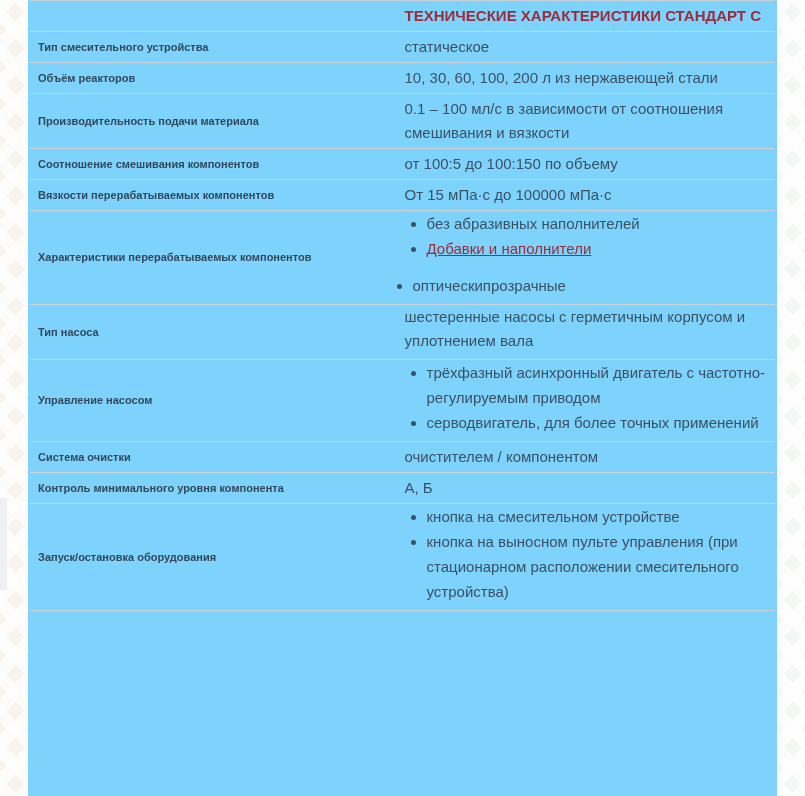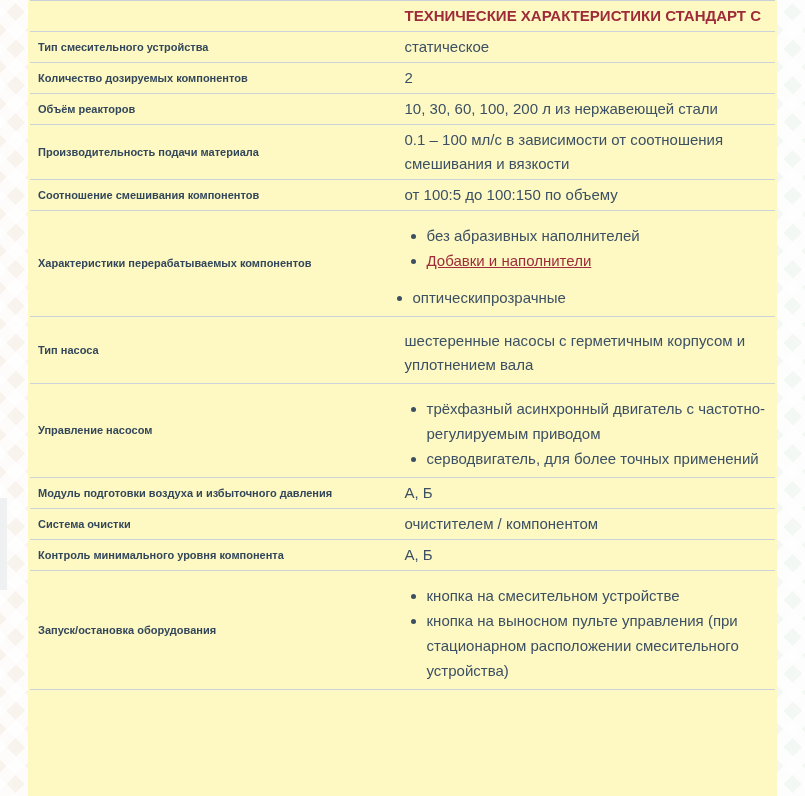--- a/index.html
+++ b/index.html
@@ -18,21 +18,21 @@
   }
   .bg-left  { left: 0;  width: 28px; background-color: #f8f3ec; }
   .bg-right { right: 0; width: 28px; background-color: #f4f8f5; }
   .edge-bar {
     position: absolute; left: 0; top: 498px; width: 7px; height: 92px;
     background: #eef0f1;
   }
   
   .panel {
     position: absolute; left: 28px; top: 0; width: 749px; height: 796px;
-    background: #fef9c3;
+    background: #7dd3fc;
     padding: 0 2px;
   }
   table.specs {
     width: 100%;
     border-collapse: collapse;
     table-layout: fixed;
   }
   table.specs col.c-label { width: 49.2%; }
   table.specs col.c-value { width: 50.8%; }
   table.specs tr { border-bottom: 1px solid #ccd4da; }
@@ -41,21 +41,21 @@
   th.row-label {
     font-size: 11px; font-weight: bold; color: #33475b; line-height: 21px;
   }
   td.row-value {
     font-size: 15px; font-weight: normal; color: #3c5064; line-height: 24px; margin-left: 25px;
   }
   th.header-title {
     font-size: 15px; font-weight: bold; color: #9e2b3a;
     line-height: 24px; padding: 3px 8px;
   }
-  tr.tall td { padding-top: 12px; padding-bottom: 6px; }
+  tr.tall td { padding-top: 0; padding-bottom: 6px; }
   ul.blist { list-style: disc outside; margin: 0; padding-left: 22px; }
   ul.blist li { line-height: 25px; }
   ul.blist-indented { margin-bottom: 12px; }
   ul.blist-outer { padding-left: 8px; }
   a.red-link {
     color: #9e2b3a; text-decoration: underline; cursor: pointer;
   }
 </style>
 </head>
 <body>
@@ -75,34 +75,34 @@
         <th class="row-label"></th>
         <th class="header-title">ТЕХНИЧЕСКИЕ ХАРАКТЕРИСТИКИ СТАНДАРТ С</th>
       </tr>
     </thead>
     <tbody>
       <tr>
         <th class="row-label">Тип смесительного устройства</th>
         <td class="row-value">статическое</td>
       </tr>
       <tr>
-        <th class="row-label">Количество дозируемых компонентов</th>
-        <td class="row-value">2</td>
-      </tr>
-      <tr>
         <th class="row-label">Объём реакторов</th>
         <td class="row-value">10, 30, 60, 100, 200 л из нержавеющей стали</td>
       </tr>
       <tr>
         <th class="row-label">Производительность подачи материала</th>
         <td class="row-value">0.1 – 100 мл/с в зависимости от соотношения смешивания и вязкости</td>
       </tr>
       <tr>
         <th class="row-label">Соотношение смешивания компонентов</th>
         <td class="row-value">от 100:5 до 100:150 по объему</td>
+      </tr>
+      <tr>
+        <th class="row-label">Вязкости перерабатываемых компонентов</th>
+        <td class="row-value">От 15 мПа·с до 100000 мПа·с</td>
       </tr>
       <tr class="tall">
         <th class="row-label">Характеристики перерабатываемых компонентов</th>
         <td class="row-value">
           <ul class="blist blist-indented">
             <li>без абразивных наполнителей</li>
             <li><a class="red-link">Добавки и наполнители</a></li>
           </ul>
           <ul class="blist blist-outer">
             <li>оптическипрозрачные</li>
@@ -116,24 +116,20 @@
       <tr class="tall">
         <th class="row-label">Управление насосом</th>
         <td class="row-value">
           <ul class="blist">
             <li>трёхфазный асинхронный двигатель с частотно-регулируемым приводом</li>
             <li>серводвигатель, для более точных применений</li>
           </ul>
         </td>
       </tr>
       <tr>
-        <th class="row-label">Модуль подготовки воздуха и избыточного давления</th>
-        <td class="row-value">А, Б</td>
-      </tr>
-      <tr>
         <th class="row-label">Система очистки</th>
         <td class="row-value">очистителем / компонентом</td>
       </tr>
       <tr>
         <th class="row-label">Контроль минимального уровня компонента</th>
         <td class="row-value">А, Б</td>
       </tr>
       <tr class="tall">
         <th class="row-label">Запуск/остановка оборудования</th>
         <td class="row-value">

